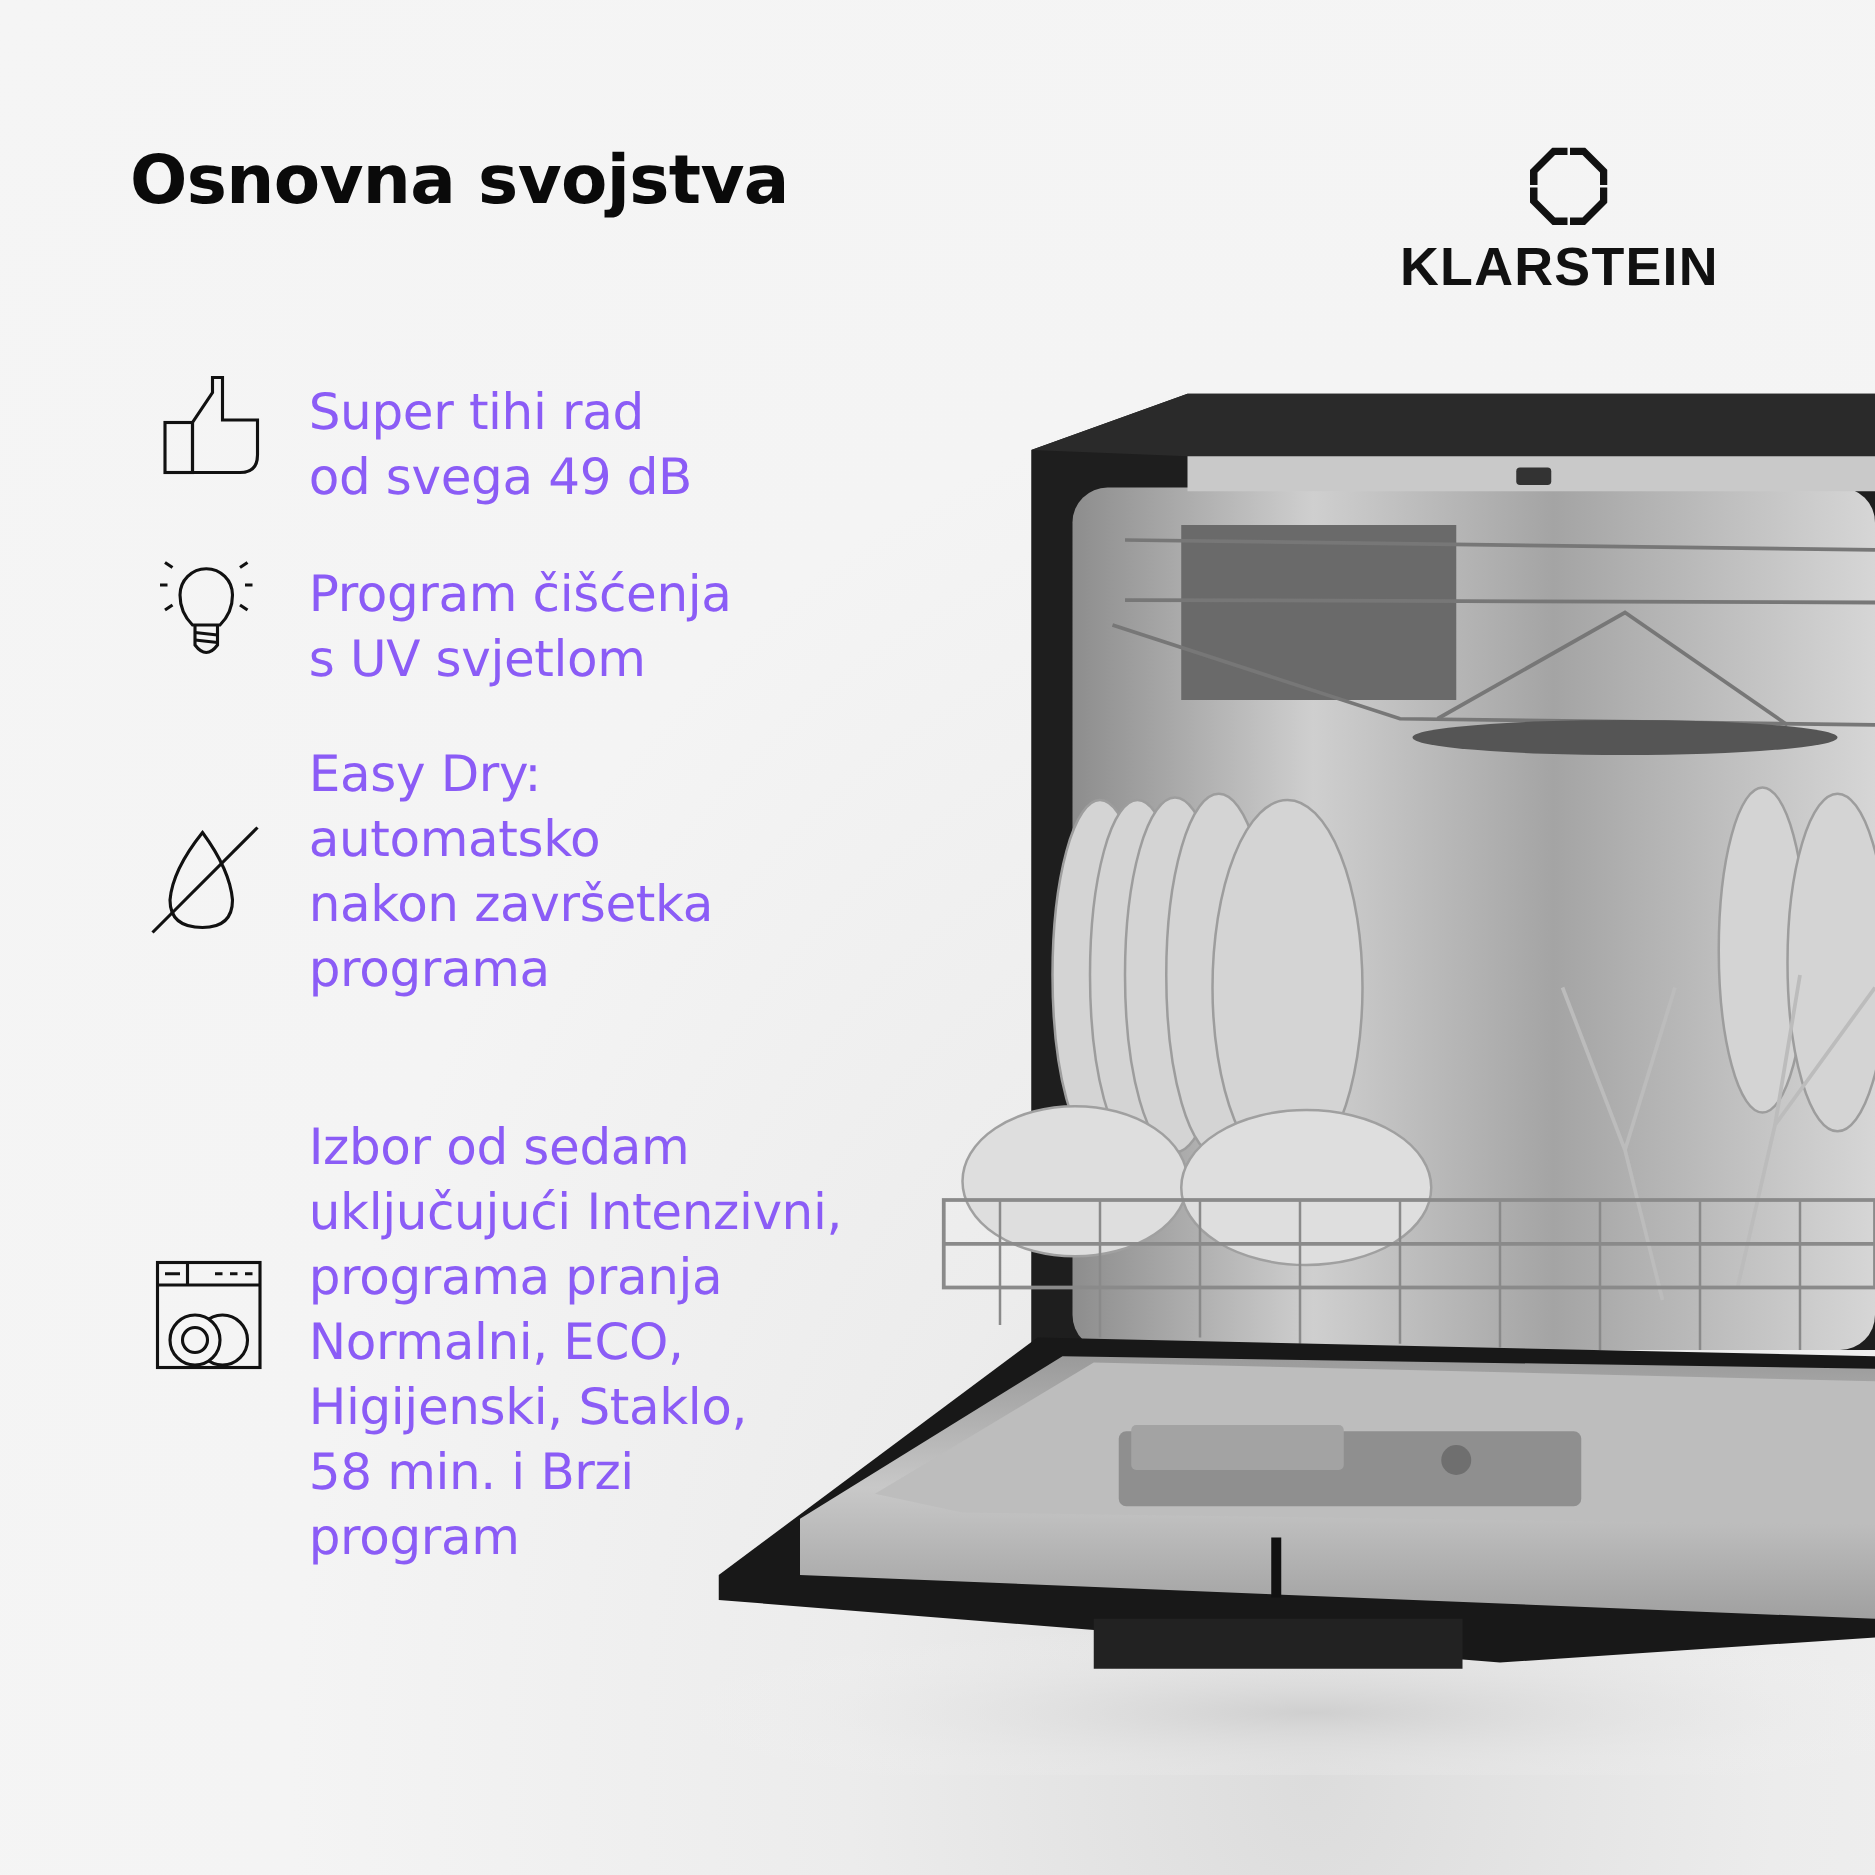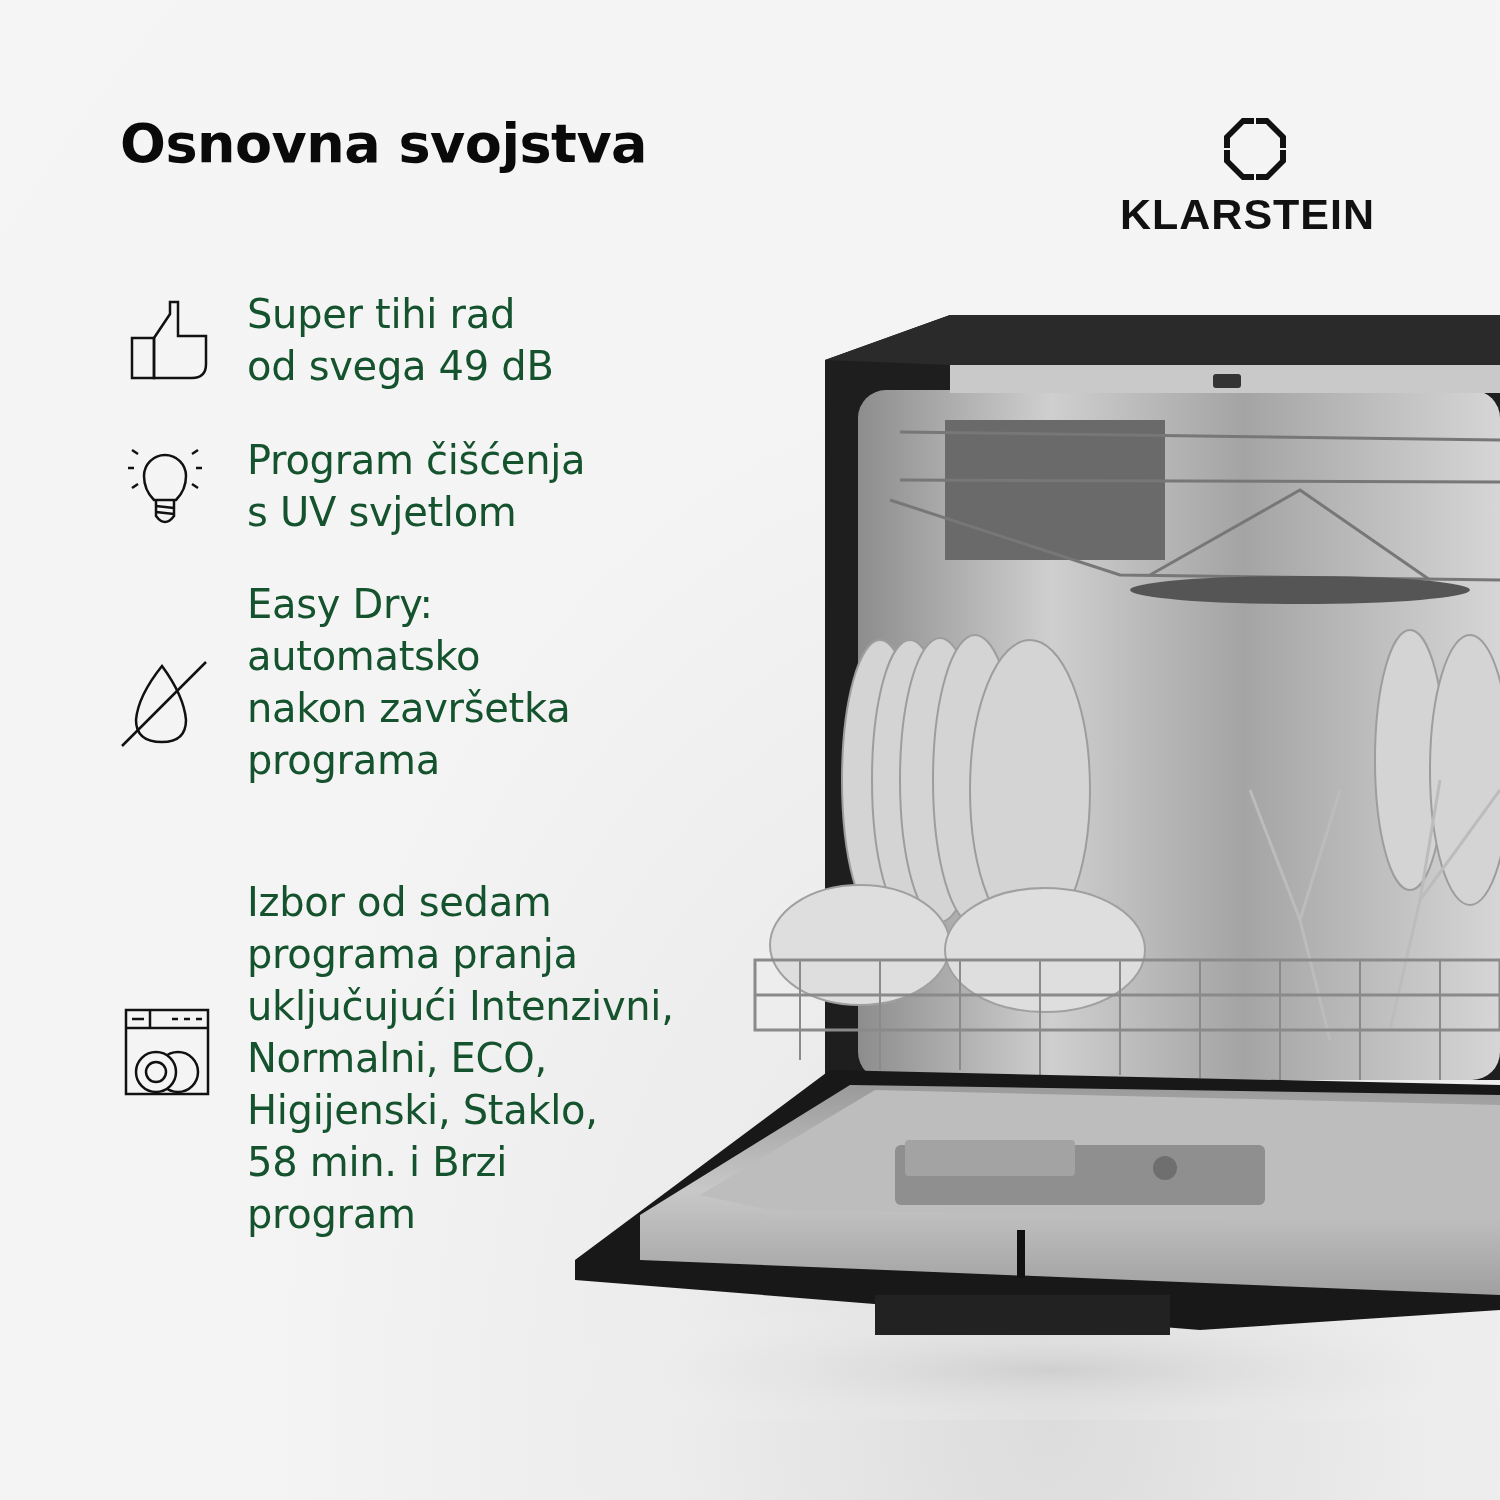--- a/index.html
+++ b/index.html
@@ -3,34 +3,34 @@
 <meta charset="utf-8">
 <style>
   html, body { margin:0; padding:0; }
   body {
     width:1500px; height:1500px; overflow:hidden; position:relative;
     background: radial-gradient(ellipse at 1050px 1420px, #dcdcdc 0%, #ececec 25%, #f4f4f4 55%, #f5f5f5 100%);
     font-family: "DejaVu Sans", "Liberation Sans", sans-serif;
     color:#111;
   }
   .title {
-    position:absolute; left:120px; top:112px;
+    position:absolute; left:104px; top:112px;
     font-size:54px; font-weight:bold; letter-spacing:-0.5px; color:#0a0a0a;
   }
   .logo { position:absolute; left:1120px; top:118px; width:270px; }
   .logo svg { display:block; margin:0 auto; }
   .logo-text {
     font-family:"Liberation Sans", sans-serif; font-weight:bold;
     font-size:43px; letter-spacing:1px; margin-top:10px; color:#111;
   }
   .feature { position:absolute; left:120px; width:600px; }
   .feature .icon { position:absolute; left:0; }
   .feature .text {
-    position:absolute; left:127px; top:0; width:480px;
-    font-size:40px; line-height:52px; color:#14532d; letter-spacing:-0.3px;
+    position:absolute; left:127px; top:16px; width:480px;
+    font-size:40px; line-height:52px; color:#8b5cf6; letter-spacing:-0.3px;
   }
   .feature .text span { display:block; white-space:nowrap; }
   .product { position:absolute; left:560px; top:300px; width:940px; height:1120px; }
 </style>
 </head>
 <body>
 
 <div class="title">Osnovna svojstva</div>
 
 <div class="logo">
@@ -96,22 +96,22 @@
     <line x1="12" y1="13" x2="24" y2="13"></line>
     <line x1="52" y1="13" x2="58" y2="13"></line>
     <line x1="64" y1="13" x2="70" y2="13"></line>
     <line x1="76" y1="13" x2="82" y2="13"></line>
     <circle cx="58" cy="66" r="20"></circle>
     <circle cx="36" cy="66" r="20" fill="#f5f5f5"></circle>
     <circle cx="36" cy="66" r="10"></circle>
   </svg>
   <div class="text">
     <span>Izbor od sedam</span>
+    <span>uključujući Intenzivni,</span>
     <span>programa pranja</span>
-    <span>uključujući Intenzivni,</span>
     <span>Normalni, ECO,</span>
     <span>Higijenski, Staklo,</span>
     <span>58 min. i Brzi</span>
     <span>program</span>
   </div>
 </div>
 
 <svg class="product" viewBox="560 300 940 1120" width="940" height="1120">
   <defs>
     <linearGradient id="steel" x1="0" y1="0" x2="1" y2="0">

